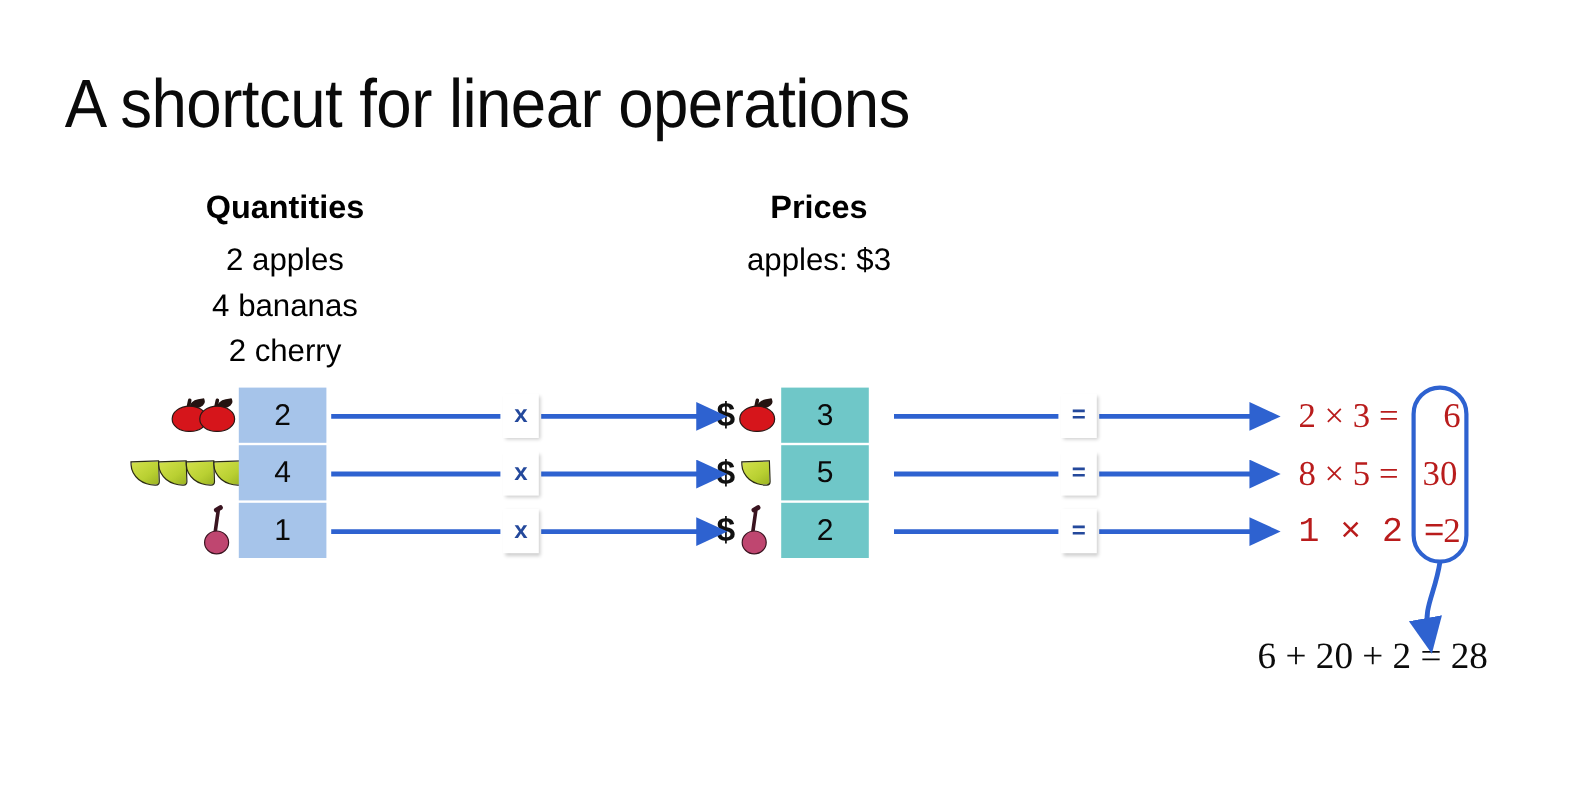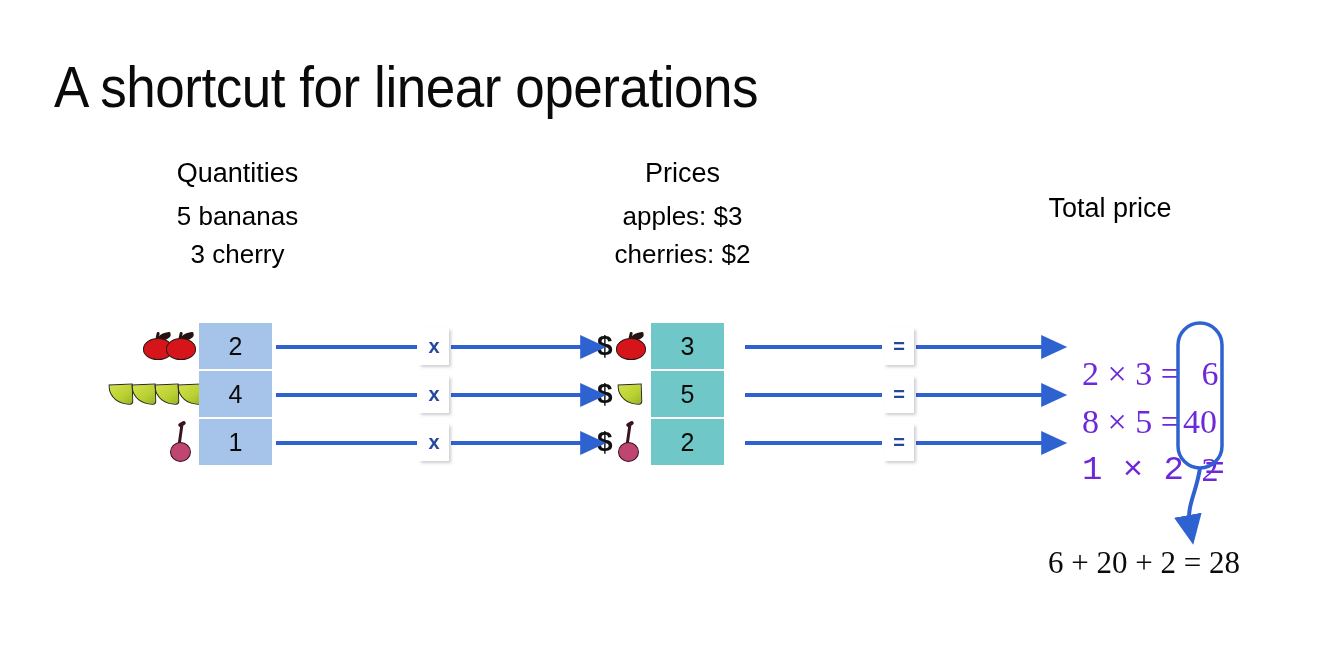--- a/index.html
+++ b/index.html
@@ -28,21 +28,21 @@
     color: #0a0a0a;
     white-space: nowrap;
     transform: scaleX(0.93);
     transform-origin: left top;
   }
 
   
   .col-heading {
     position: absolute;
     font-size: 27px;
-    font-weight: normal;
+    font-weight: bold;
     text-align: center;
     white-space: nowrap;
   }
   .col-list {
     position: absolute;
     font-size: 26px;
     font-weight: 400;
     text-align: center;
     line-height: 38px;
     white-space: nowrap;
@@ -181,24 +181,23 @@
     font-size: 20px;
     font-weight: bold;
     color: #24499c;
     z-index: 4;
   }
 
   
   .equation {
     position: absolute;
     font-family: "Liberation Serif", serif;
-    font-size: 34px;
-    color: #6d28d9;
-    white-space: nowrap;
-    margin-top: 24px;
+    font-size: 29px;
+    color: #b91c1c;
+    white-space: nowrap;
   }
   .sum-equation {
     position: absolute;
     font-family: "Liberation Serif", serif;
     font-size: 31px;
     color: #0b0b0b;
     white-space: nowrap;
   }
 
   
@@ -212,22 +211,23 @@
 </style>
 </head>
 <body>
 
 <div id="slide">
 
   <div class="title">A shortcut for linear operations</div>
 
   <div class="col-heading" id="quantities-heading">Quantities</div>
   <div class="col-list" id="quantities-list">
-    <div>5 bananas</div>
-    <div>3 cherry</div>
+    <div>2 apples</div>
+    <div>4 bananas</div>
+    <div>2 cherry</div>
   </div>
 
   <div class="row-icons" style="left:143px; top:323px;">
     <span class="apple">
         <span class="stem"></span>
         <span class="leaf"></span>
         <span class="body"></span>
       </span>
     <span class="apple" style="margin-left:-7px;">
         <span class="stem"></span>
@@ -259,21 +259,20 @@
 
   <div class="value-table" id="quantity-table">
     <div class="value-cell">2</div>
     <div class="value-cell">4</div>
     <div class="value-cell">1</div>
   </div>
 
   <div class="col-heading" id="prices-heading">Prices</div>
   <div class="col-list" id="prices-list">
     <div>apples: $3</div>
-    <div>cherries: $2</div>
   </div>
 
   <div class="row-icons" style="left:597px; top:323px;">
     <span class="dollar">$</span>
     <span class="apple">
         <span class="stem"></span>
         <span class="leaf"></span>
         <span class="body"></span>
       </span>
   </div>
@@ -291,31 +290,30 @@
         <span class="ball"></span>
       </span>
   </div>
 
   <div class="value-table" id="price-table">
     <div class="value-cell">3</div>
     <div class="value-cell">5</div>
     <div class="value-cell">2</div>
   </div>
 
-  <div class="col-heading" id="total-heading">Total price</div>
 
   <div class="equation" style="left:1082px; top:331px;">2 × 3 =</div>
   <div class="equation" style="left:1082px; top:379px;">8 × 5 =</div>
   <div class="equation" style="left:1082px; top:427px;font-family:Liberation Mono, monospace;">1 × 2 =</div>
 
   <div class="equation" style="left:1190px; top:331px; width:40px; text-align:center;">6</div>
-  <div class="equation" style="left:1180px; top:379px; width:40px; text-align:center;">40</div>
+  <div class="equation" style="left:1180px; top:379px; width:40px; text-align:center;">30</div>
   <div class="equation" style="left:1190px; top:427px; width:40px; text-align:center;">2</div>
 
-  <div class="sum-equation" style="left:1048px; top:545px;">6 + 20 + 2 = 28</div>
+  <div class="sum-equation" style="left:1048px; top:529px;">6 + 20 + 2 = 28</div>
 
   <div class="op-box" style="left:419px; top:328px;">x</div>
   <div class="op-box" style="left:419px; top:376px;">x</div>
   <div class="op-box" style="left:419px; top:424px;">x</div>
 
   <div class="op-box" style="left:884px; top:328px;">=</div>
   <div class="op-box" style="left:884px; top:376px;">=</div>
   <div class="op-box" style="left:884px; top:424px;">=</div>
 
   <svg id="arrow-layer" viewBox="0 0 1324 657">

